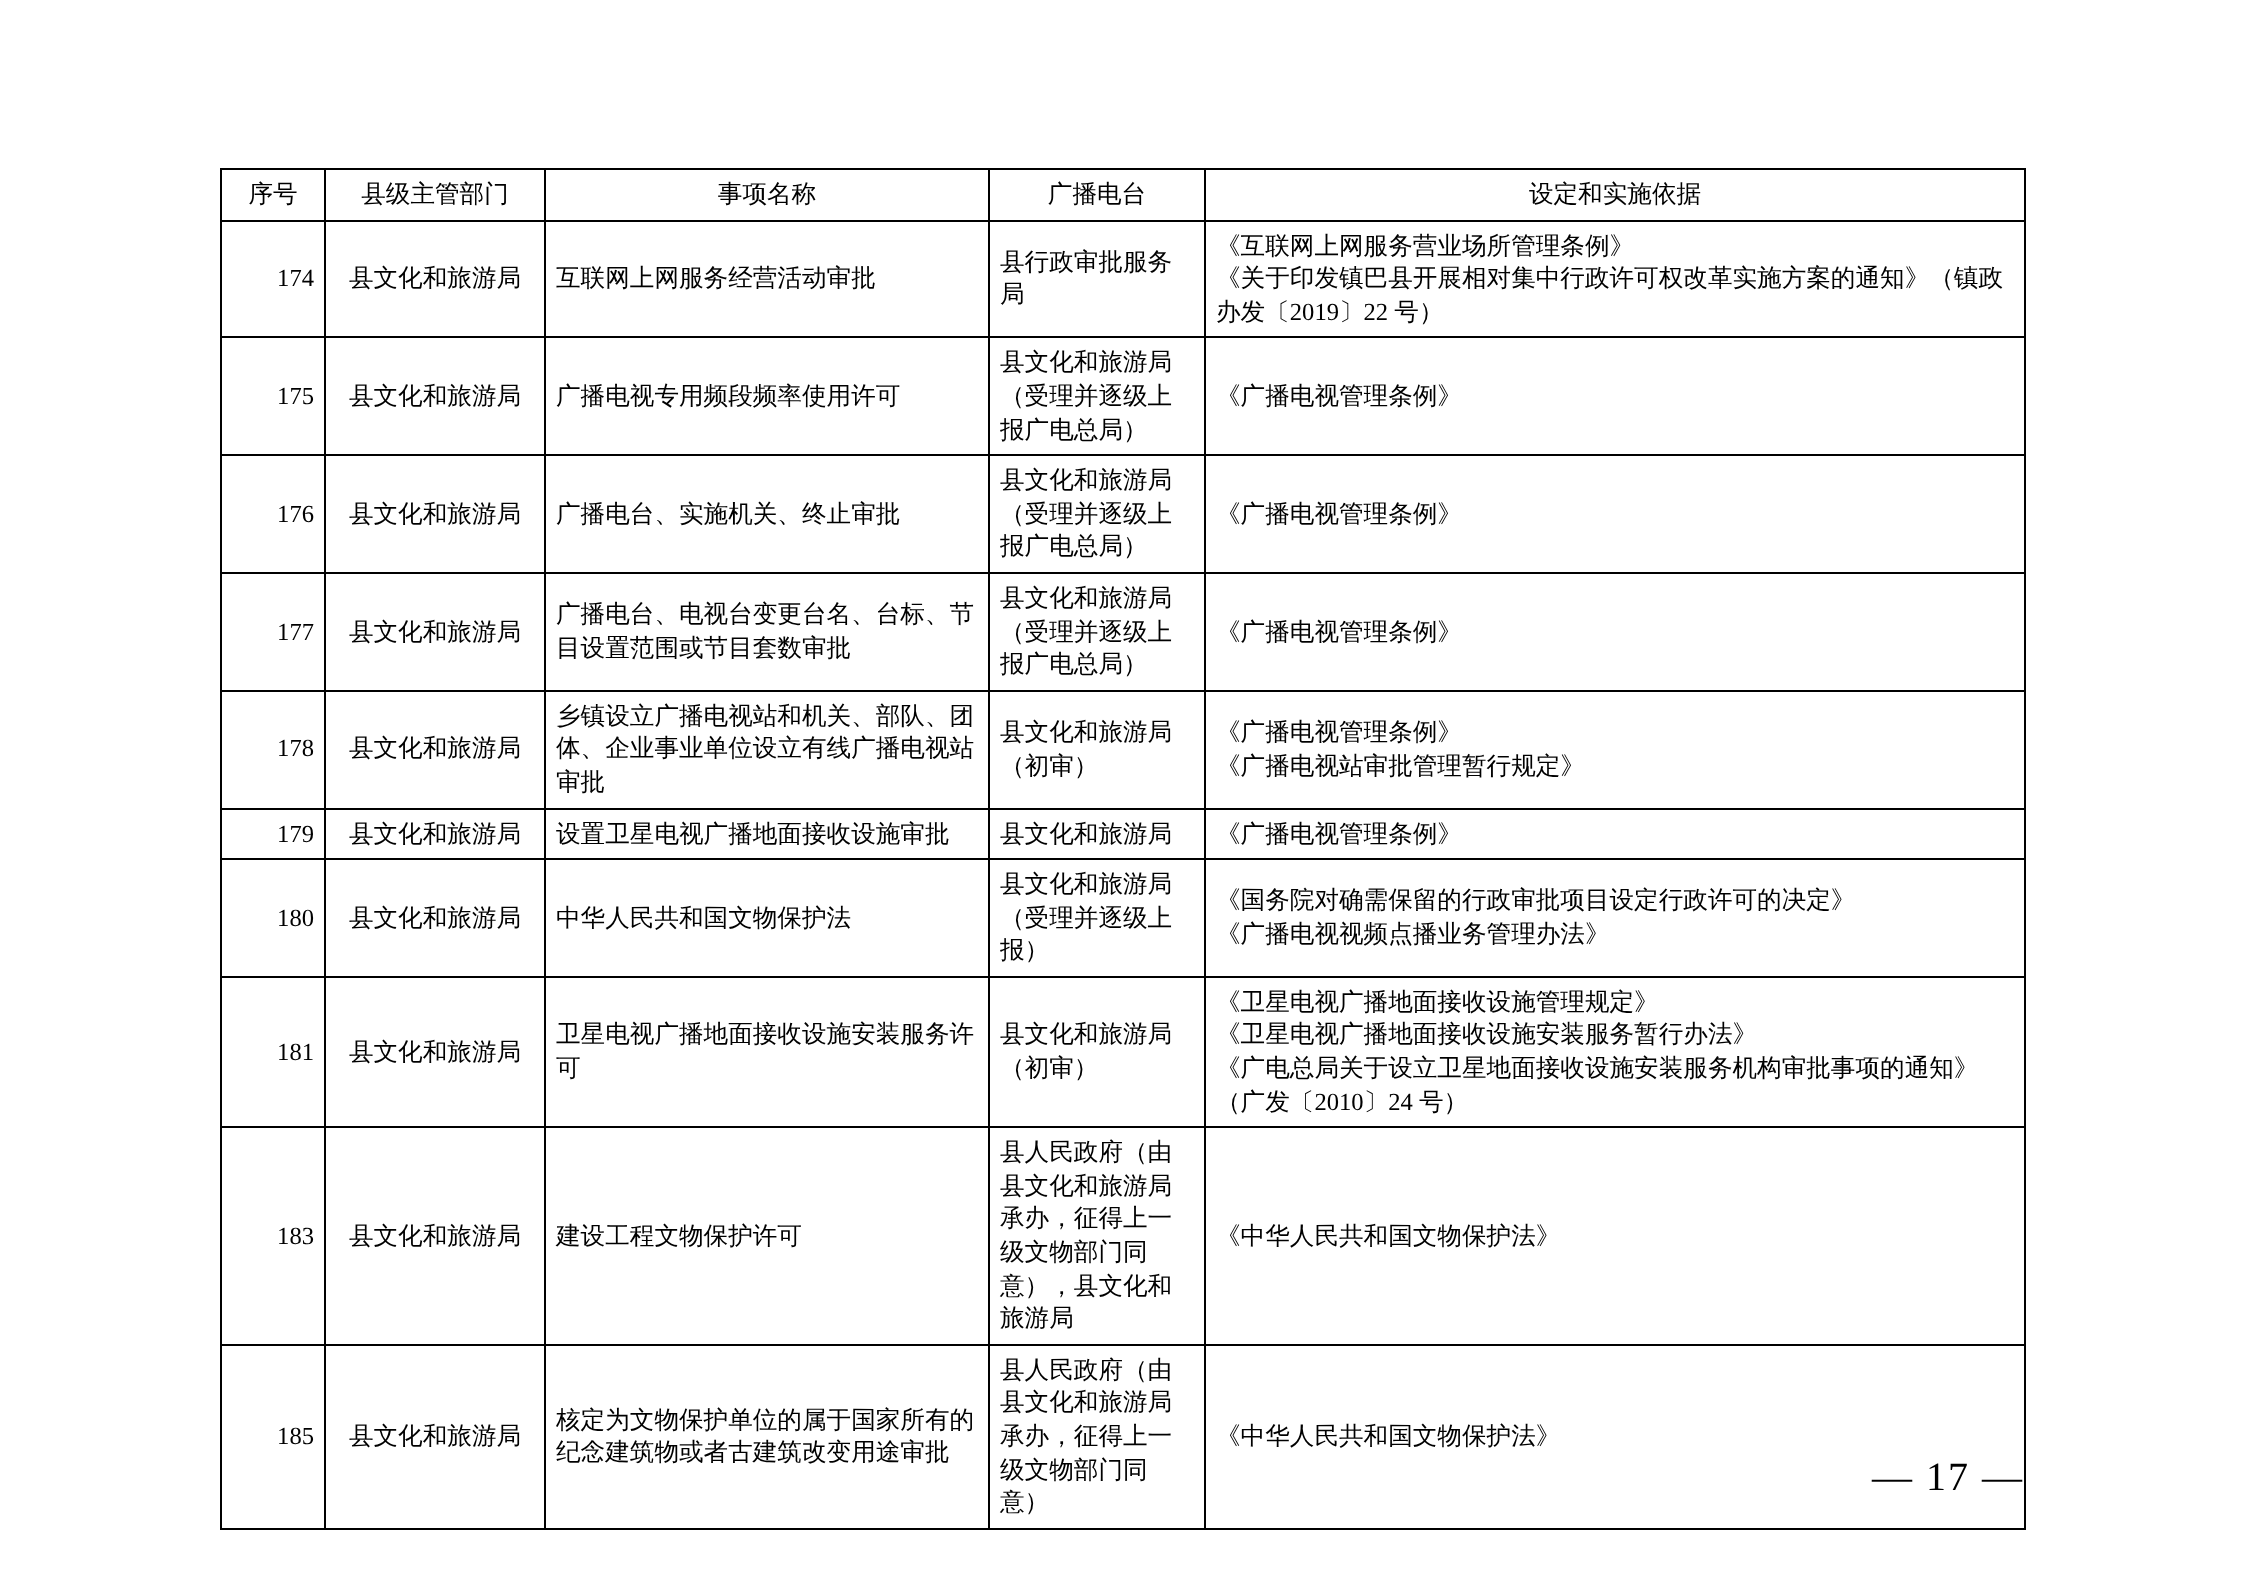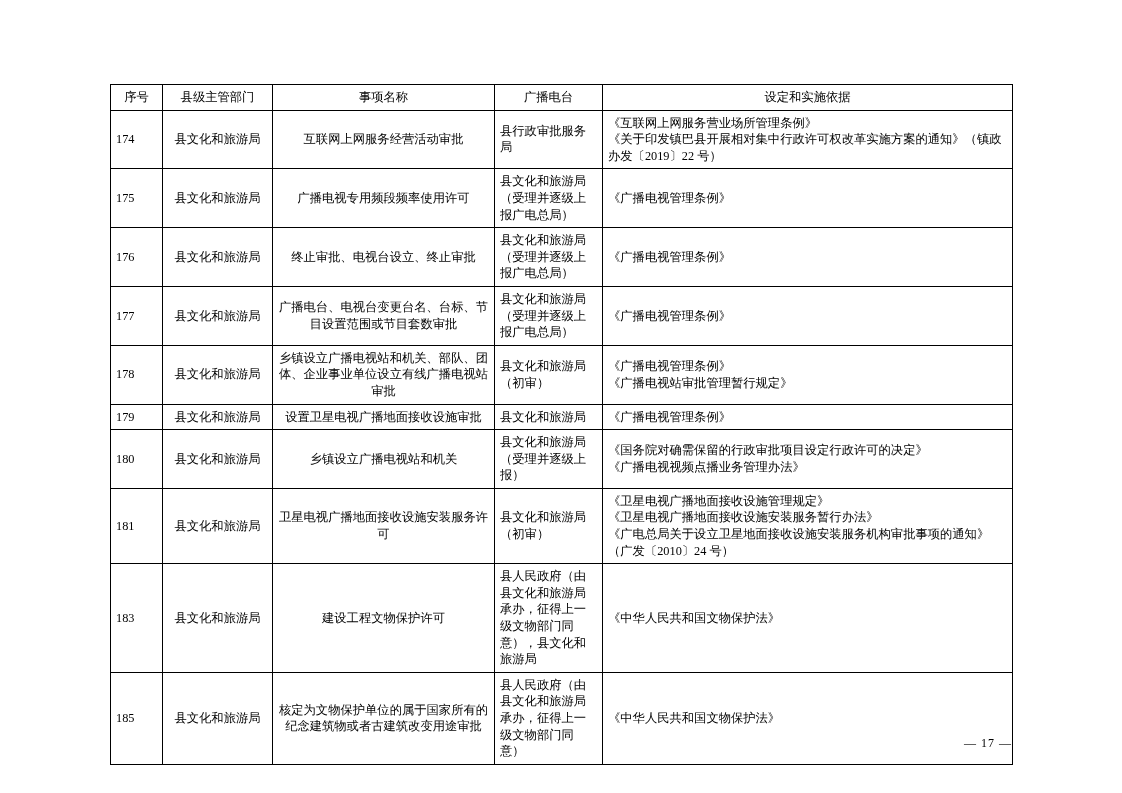--- a/index.html
+++ b/index.html
@@ -41,32 +41,32 @@
     font-weight: bold;
     font-size: 13.5px;
     padding: 7px 4px;
   }
   col.c-no    { width: 52px; }
   col.c-dept  { width: 110px; }
   col.c-item  { width: 222px; }
   col.c-org   { width: 108px; }
   col.c-basis { width: 410px; }
 
-  td.no   { text-align: left; }
+  td.no   { text-align: right; }
   td.dept { text-align: center; }
-  td.item { text-align: center; }
+  td.item { text-align: left; }
   td.org  { text-align: left; }
   td.basis{ text-align: left; }
 
   td.basis div { white-space: normal; }
   .pagenum {
     position: absolute;
     right: 110px;
     bottom: 62px;
-    font-size: 12px;
+    font-size: 20px;
     letter-spacing: 1px;
     font-family: "Liberation Serif", "DejaVu Serif", serif;
   }
 </style>
 </head>
 <body>
 
 <div class="page">
   <table class="doc-table">
     <colgroup>
@@ -101,21 +101,21 @@
           <td class="dept">县文化和旅游局</td>
           <td class="item">广播电视专用频段频率使用许可</td>
           <td class="org">县文化和旅游局（受理并逐级上报广电总局）</td>
           <td class="basis">
             <div>《广播电视管理条例》</div>
           </td>
         </tr>
         <tr>
           <td class="no">176</td>
           <td class="dept">县文化和旅游局</td>
-          <td class="item">终止审批、电视台设立、终止审批</td>
+          <td class="item">广播电台、实施机关、终止审批</td>
           <td class="org">县文化和旅游局（受理并逐级上报广电总局）</td>
           <td class="basis">
             <div>《广播电视管理条例》</div>
           </td>
         </tr>
         <tr>
           <td class="no">177</td>
           <td class="dept">县文化和旅游局</td>
           <td class="item">广播电台、电视台变更台名、台标、节目设置范围或节目套数审批</td>
           <td class="org">县文化和旅游局（受理并逐级上报广电总局）</td>
@@ -138,21 +138,21 @@
           <td class="dept">县文化和旅游局</td>
           <td class="item">设置卫星电视广播地面接收设施审批</td>
           <td class="org">县文化和旅游局</td>
           <td class="basis">
             <div>《广播电视管理条例》</div>
           </td>
         </tr>
         <tr>
           <td class="no">180</td>
           <td class="dept">县文化和旅游局</td>
-          <td class="item">乡镇设立广播电视站和机关</td>
+          <td class="item">中华人民共和国文物保护法</td>
           <td class="org">县文化和旅游局（受理并逐级上报）</td>
           <td class="basis">
             <div>《国务院对确需保留的行政审批项目设定行政许可的决定》</div>
             <div>《广播电视视频点播业务管理办法》</div>
           </td>
         </tr>
         <tr>
           <td class="no">181</td>
           <td class="dept">县文化和旅游局</td>
           <td class="item">卫星电视广播地面接收设施安装服务许可</td>

